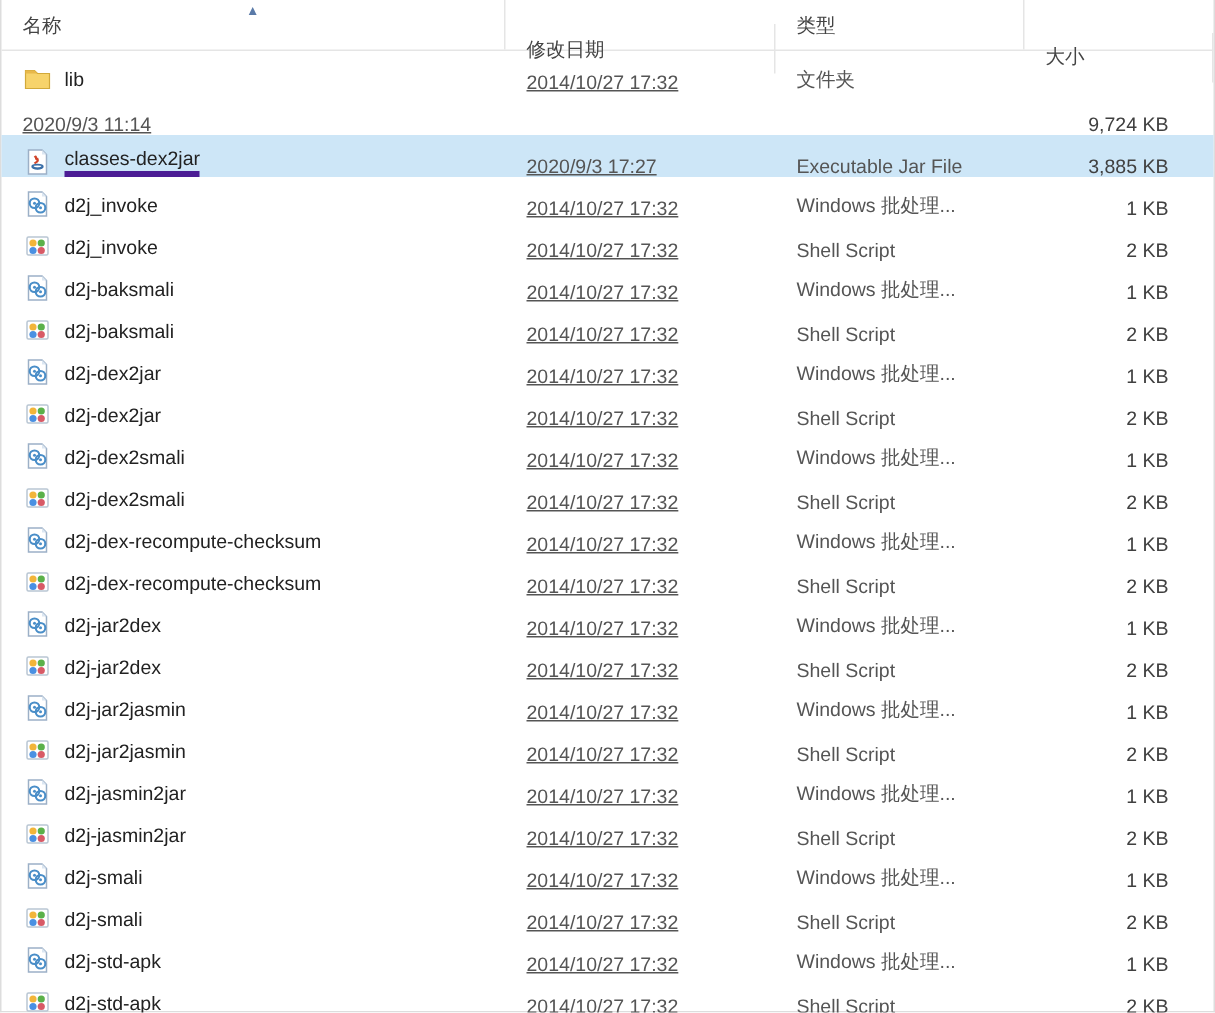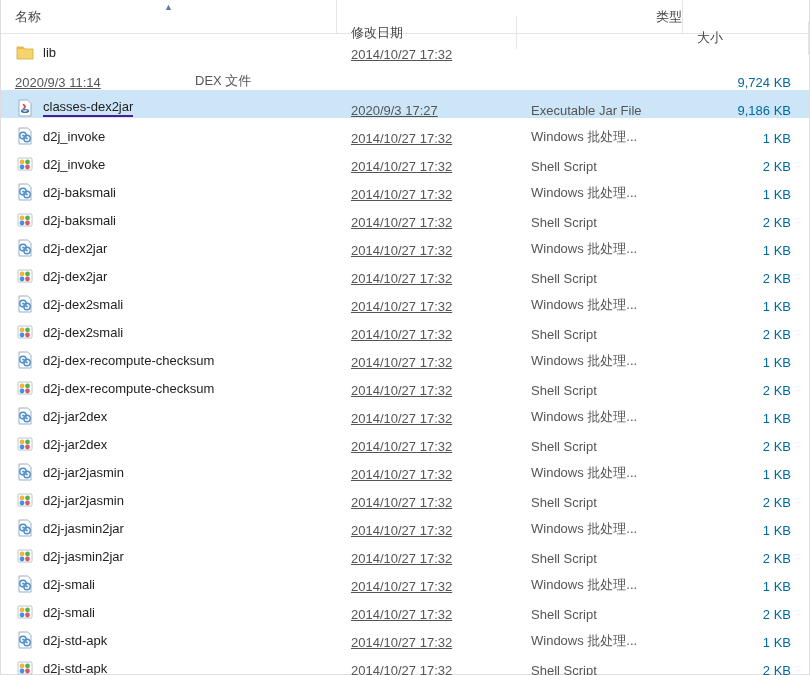--- a/index.html
+++ b/index.html
@@ -23,50 +23,50 @@
       height: 100%;
       display: flex;
       align-items: center;
       padding-left: 14px;
       border-right: 1px solid #e5e5e5;
       position: relative;
       color: #444;
     }
     .col-name { width: 336px; }
     .col-date { width: 180px; margin-top: 32px; }
-    .col-type { width: 166px; justify-content: flex-end; }
+    .col-type { width: 166px; }
     .col-size { flex: 1; border-right: none; padding-right: 18px; margin-top: 43px; }
     .sort-arrow {
       position: absolute;
       top: 2px;
       left: 50%;
       transform: translateX(-50%);
       font-size: 9px;
       color: #5a7aa8;
     }
     
     .rows { }
     .row {
       display: flex;
       height: 28px;
       align-items: flex-end;
     }
     .row.selected { background: #cde6f7; }
     .row .c-name { width: 336px; display: flex; align-items: center; padding-left: 14px; }
     .row .c-date { width: 180px; padding-left: 14px; color: #555; text-decoration: underline; }
     .row .c-type { width: 166px; padding-left: 14px; color: #555; white-space: nowrap; overflow: hidden; text-overflow: ellipsis; }
-    .row .c-size { flex: 1; text-align: right; padding-right: 18px; color: #0369a1; }
+    .row .c-size { flex: 1; text-align: right; padding-right: 30px; color: #404040; }
     .icon-wrap {
       width: 20px; height: 20px; margin-right: 8px;
       display: inline-flex; align-items: center; justify-content: center;
       flex-shrink: 0;
     }
     .fname { color: #222; }
     .underline {
-      border-bottom: 2px solid #4c1d95;
+      border-bottom: 4px solid #4c1d95;
       padding-bottom: 0px;
       display: inline-block;
       line-height: 16px;
     }
     
     svg { width: 18px; height: 18px; }
     
     .watermark {
       position: absolute;
       right: 16px;
@@ -143,39 +143,39 @@
       <div class="row">
         <div class="c-name">
           <span class="icon-wrap">
             <svg viewBox="0 0 18 18">
               <use href="#ic-folder"></use>
             </svg>
           </span>
           <span class="fname">lib</span>
         </div>
         <div class="c-date">2014/10/27 17:32</div>
+        <div class="c-type">文件夹</div>
         <div class="c-size"></div>
       </div>
       <div class="row">
         <div class="c-date">2020/9/3 11:14</div>
-        <div class="c-type">DEX 文件</div>
         <div class="c-size">9,724 KB</div>
       </div>
       <div class="row selected">
         <div class="c-name">
           <span class="icon-wrap">
             <svg viewBox="0 0 18 18">
               <use href="#ic-jar"></use>
             </svg>
           </span>
           <span class="fname underline">classes-dex2jar</span>
         </div>
         <div class="c-date">2020/9/3 17:27</div>
         <div class="c-type">Executable Jar File</div>
-        <div class="c-size">9,186 KB</div>
+        <div class="c-size">3,885 KB</div>
       </div>
       <div class="row">
         <div class="c-name">
           <span class="icon-wrap">
             <svg viewBox="0 0 18 18">
               <use href="#ic-bat"></use>
             </svg>
           </span>
           <span class="fname">d2j_invoke</span>
         </div>

